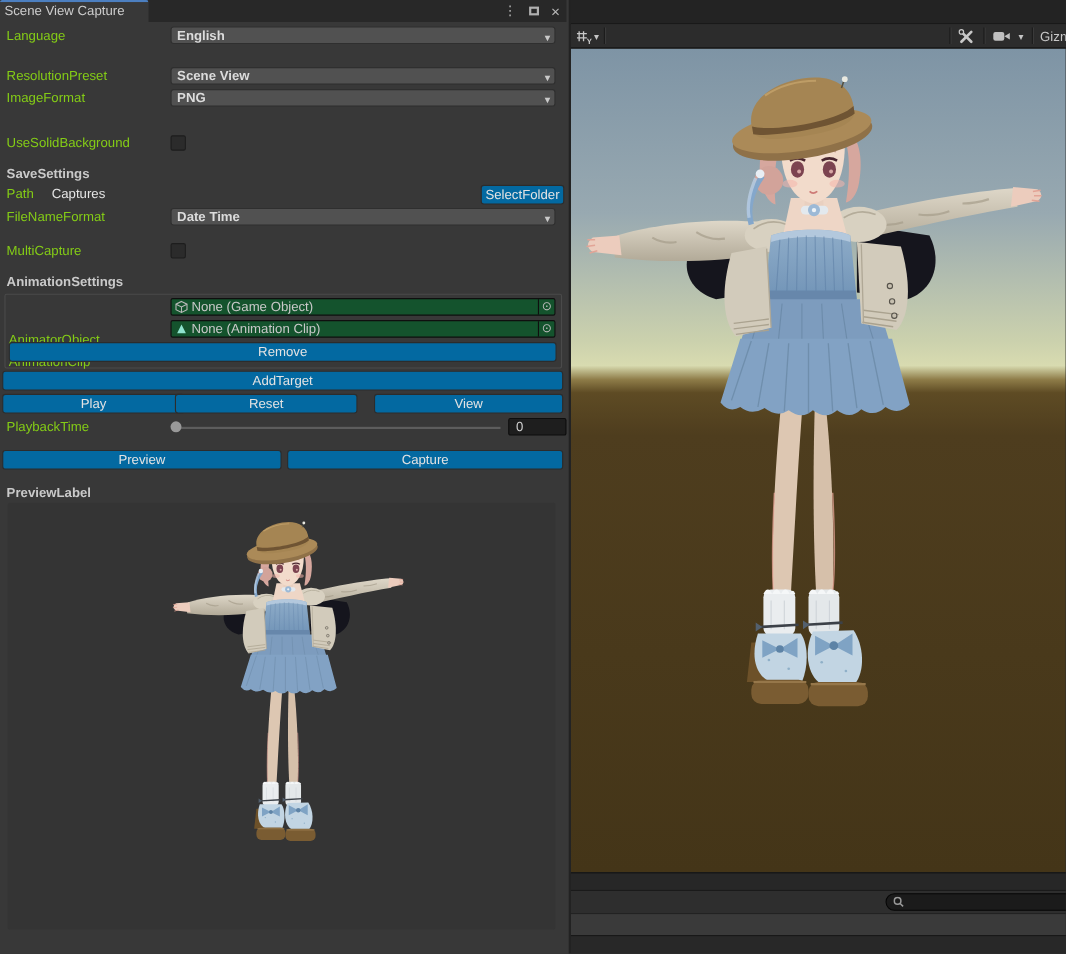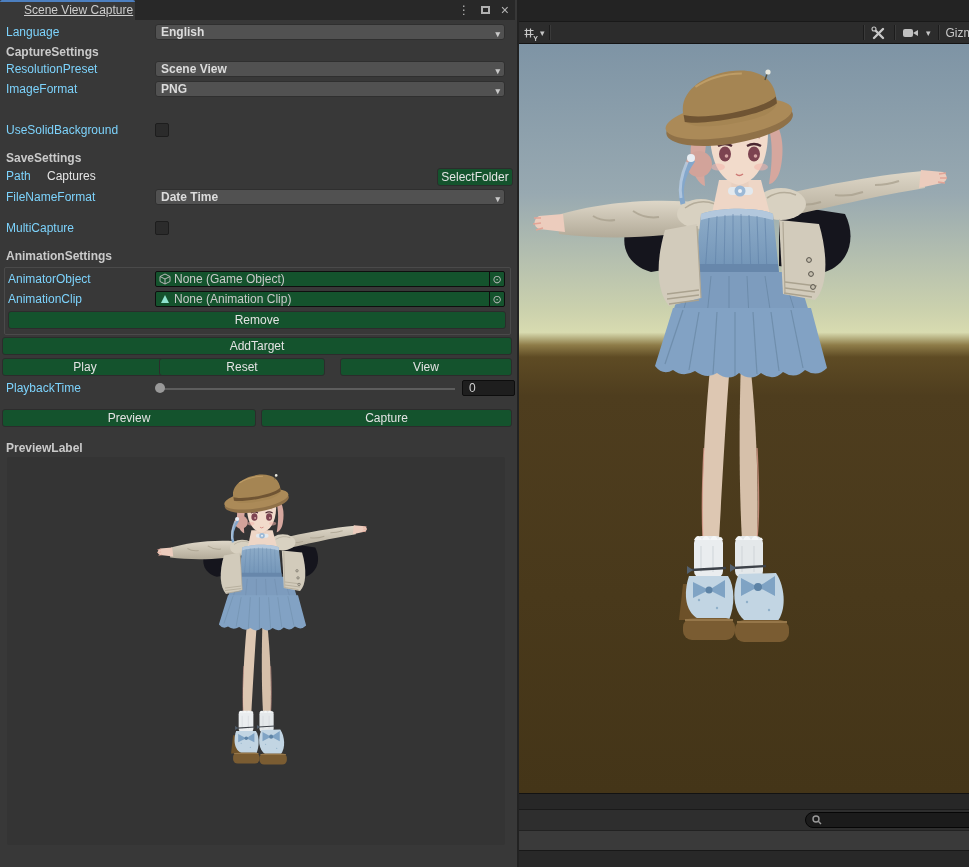--- a/index.html
+++ b/index.html
@@ -7,41 +7,41 @@
     width:969px;height:867px;overflow:hidden;position:relative;
     background:#383838;font-family:"Liberation Sans",sans-serif;
     font-size:12px;color:#c8c8c8;-webkit-font-smoothing:antialiased;
   }
   
   .capture-panel{position:absolute;left:0;top:0;width:519px;height:867px;
     background:#383838;border-right:2px solid #222;box-sizing:border-box;}
   .tabbar{position:absolute;left:0;top:0;right:2px;height:20px;background:#282828;}
   .tab{position:absolute;left:0;top:0;width:135px;height:20px;background:#383838;
     border-top:2px solid #4c7fc0;box-sizing:border-box;color:#cdcdcd;
-    padding-left:24px;line-height:17px;border-radius:2px 2px 0 0;white-space:nowrap;text-decoration:underline;}
+    padding-left:4px;line-height:17px;border-radius:2px 2px 0 0;white-space:nowrap;}
   .win-controls{position:absolute;right:6px;top:0;height:20px;display:flex;align-items:center;gap:11px;color:#b5b5b5;}
   .win-controls .kebab{font-size:12px;line-height:12px;}
   .maximize-box{width:9px;height:8px;border:2px solid #b0b0b0;box-sizing:border-box;}
   .close-x{font-size:14px;line-height:14px;}
   .panel-body{position:absolute;left:0;top:20px;right:2px;bottom:0;}
   .row{position:absolute;left:0;right:5px;height:16px;}
-  .lbl{position:absolute;left:6px;top:0;line-height:16px;color:#7dd3fc;white-space:nowrap;}
+  .lbl{position:absolute;left:6px;top:0;line-height:16px;color:#84cc16;white-space:nowrap;}
   .lbl.header{font-weight:bold;color:#cacaca;}
   .lbl.blue{color:#5a8ad0;}
-  .lbl.indent{left:8px;}
+  .lbl.indent{left:8px;margin-top:30px;}
   .val{position:absolute;left:47px;top:0;line-height:16px;color:#e5e5e5;}
   .field{position:absolute;left:155px;right:5px;top:0;height:16px;box-sizing:border-box;}
   .dropdown{background:#515151;border:1px solid #2f2f2f;border-radius:3px;
     color:#dcdcdc;padding:0 16px 0 5px;line-height:14px;overflow:hidden;white-space:nowrap;font-weight:bold;}
   .dropdown .arrow{position:absolute;right:4px;top:2px;font-size:9px;color:#c9c9c9;}
   .checkbox{position:absolute;left:155px;top:1px;width:14px;height:14px;background:#2b2b2b;
     border:1px solid #1d1d1d;border-radius:2px;box-sizing:border-box;
     color:#ececec;font-size:11px;line-height:12px;text-align:center;}
   .checkbox.checked{border-color:#8d8d8d;background:#262626;}
-  .btn{position:absolute;background:#14532d;border:1px solid #2c2c2c;border-radius:3px;
+  .btn{position:absolute;background:#0369a1;border:1px solid #2c2c2c;border-radius:3px;
     color:#e3e3e3;text-align:center;height:18px;line-height:16px;box-sizing:border-box;
     overflow:hidden;white-space:nowrap;}
   .groupbox{position:absolute;left:4px;right:4px;top:247px;height:66px;
     border:1px solid #4a4a4a;border-radius:2px;}
   .objfield{position:absolute;left:155px;right:5px;top:0;height:16px;background:#14532d;
     border:1px solid #0f0f0f;border-radius:2px;box-sizing:border-box;display:flex;
     align-items:center;gap:3px;padding-left:3px;color:#c9c9c9;}
   .objfield .ftext{flex:1 1 auto;overflow:hidden;white-space:nowrap;line-height:14px;}
   .objfield .picker{flex:0 0 14px;text-align:center;color:#bdbdbd;font-size:11px;
     border-left:1px solid #0f0f0f;height:14px;line-height:14px;}
@@ -215,23 +215,20 @@
   <div class="panel-body">
 
     <div class="row" style="top:4px">
       <span class="lbl">Language</span>
       <div class="field dropdown">
         <span>English</span>
         <span class="arrow">▾</span>
       </div>
     </div>
 
-    <div class="row" style="top:24px">
-      <span class="lbl header">CaptureSettings</span>
-    </div>
 
     <div class="row" style="top:41px">
       <span class="lbl">ResolutionPreset</span>
       <div class="field dropdown">
         <span>Scene View</span>
         <span class="arrow">▾</span>
       </div>
     </div>
 
     <div class="row" style="top:61px">

